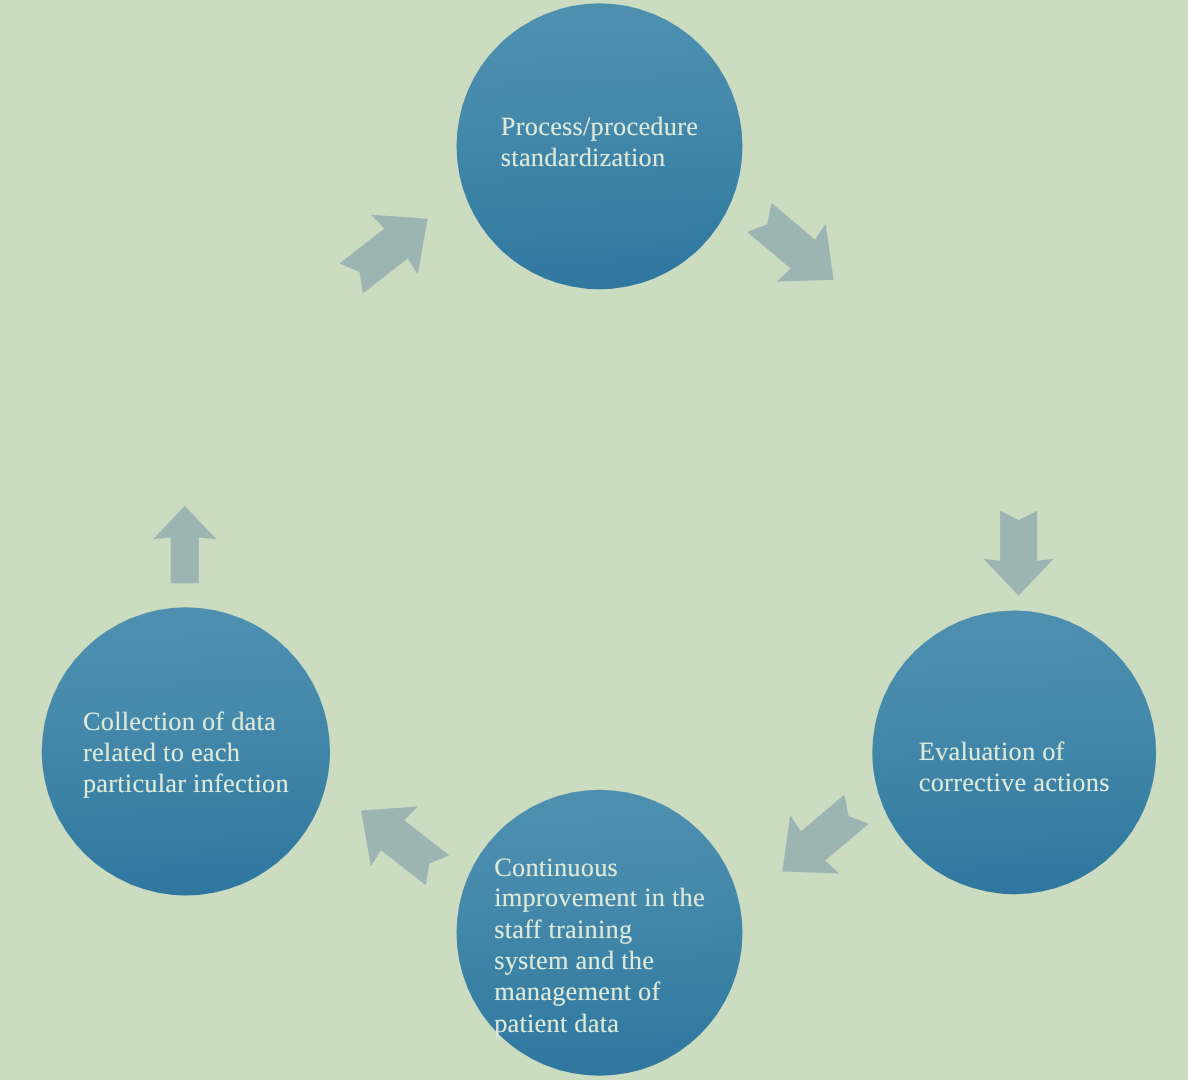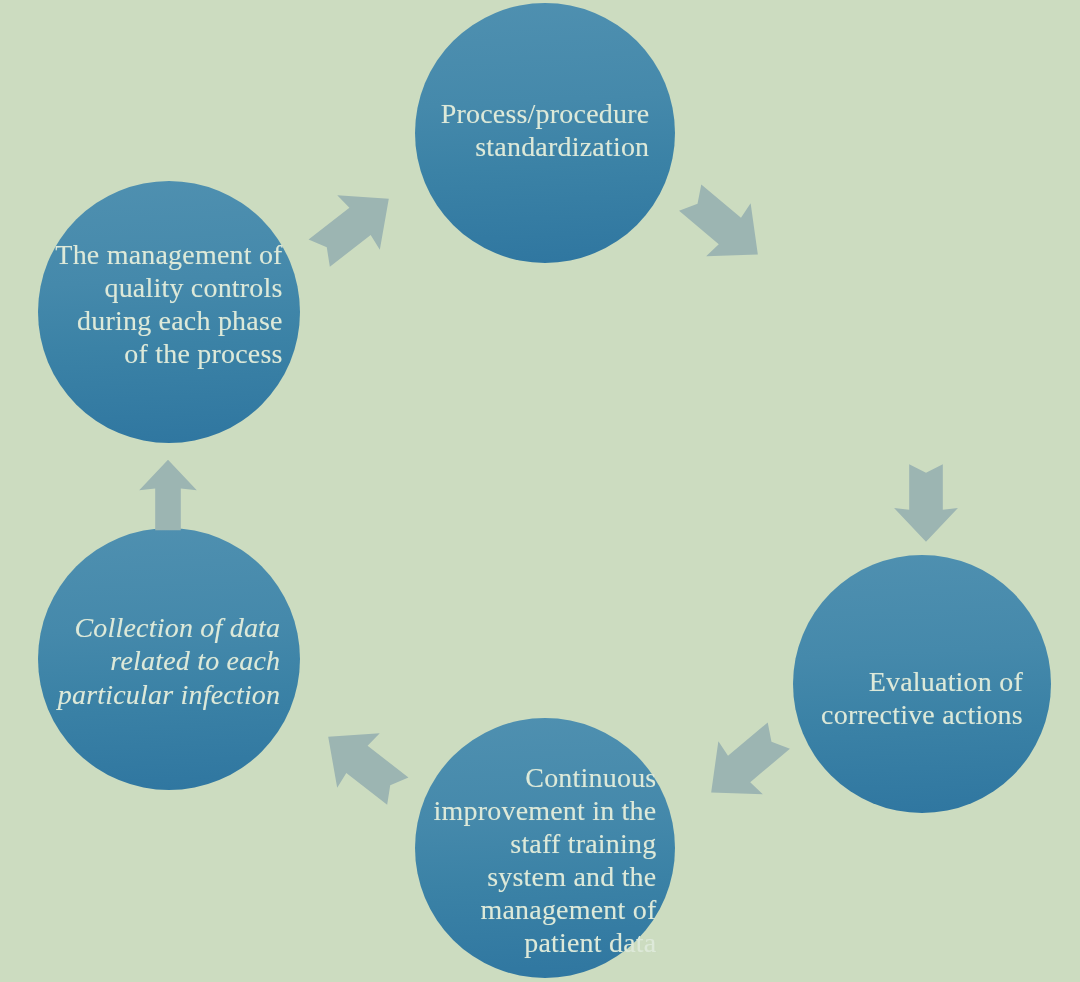--- a/index.html
+++ b/index.html
@@ -24,34 +24,34 @@
     position: absolute;
     border-radius: 50%;
     background: linear-gradient(177deg, #4f90b0 0%, #4589ab 38%, #3b82a6 62%, #2f76a0 100%);
     display: flex;
     align-items: center;
     justify-content: center;
     box-sizing: border-box;
   }
   .node-label {
     color: #dde9d9;
-    text-align: right;
-    font-size: 28px;
+    text-align: left;
+    font-size: 24px;
     line-height: 1.18;
     letter-spacing: 0.2px;
     padding: 0 14px;
     text-shadow: 0 0 1px rgba(220,235,215,0.35);
     white-space: pre-line;
   }
   
   #node-top     { left: 415px; top: 3px;   width: 260px; height: 260px; }
   #node-right   { left: 795px; top: 197px; width: 262px; height: 262px; }
   #node-bottomright { left: 793px; top: 555px; width: 258px; height: 258px; }
   #node-bottom  { left: 415px; top: 718px; width: 260px; height: 260px; }
-  #node-bottomleft  { left: 38px;  top: 528px; width: 262px; height: 262px; font-style: italic; }
+  #node-bottomleft  { left: 38px;  top: 552px; width: 262px; height: 262px; }
   #node-left    { left: 38px;  top: 181px; width: 262px; height: 262px; }
 
   
   #node-right .node-label       { transform: translateY(-38px); }
   #node-bottomright .node-label { transform: translateY(14px); }
   #node-bottom .node-label      { transform: translateY(12px); }
   #node-bottomleft .node-label  { transform: translateY(2px); }
   #node-left .node-label        { transform: translateY(-8px); }
   #node-top .node-label         { transform: translateY(-3px); }
 
@@ -84,26 +84,20 @@
     <div class="node-label">Evaluation of
 corrective actions</div>
   </div>
 
   <div class="node" id="node-bottomleft">
     <div class="node-label">Collection of data
 related to each
 particular infection</div>
   </div>
 
-  <div class="node" id="node-left">
-    <div class="node-label">The management of
-quality controls
-during each phase
-of the process</div>
-  </div>
 
   <div class="arrow" style="left:306px; top:178px;">
     <svg width="96" height="96" viewBox="0 0 100 100">
       <g transform="rotate(-38 50 50)">
         <path d="M4 32 L58 32 L56 14 L96 50 L56 86 L58 68 L4 68 L14 50 Z" fill="#9cb5b2"></path>
       </g>
     </svg>
   </div>
 
   <div class="arrow" style="left:676px; top:178px;">

